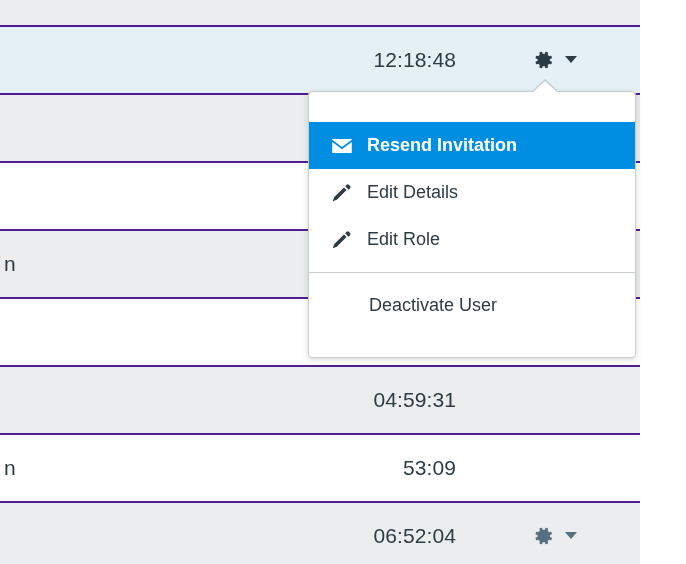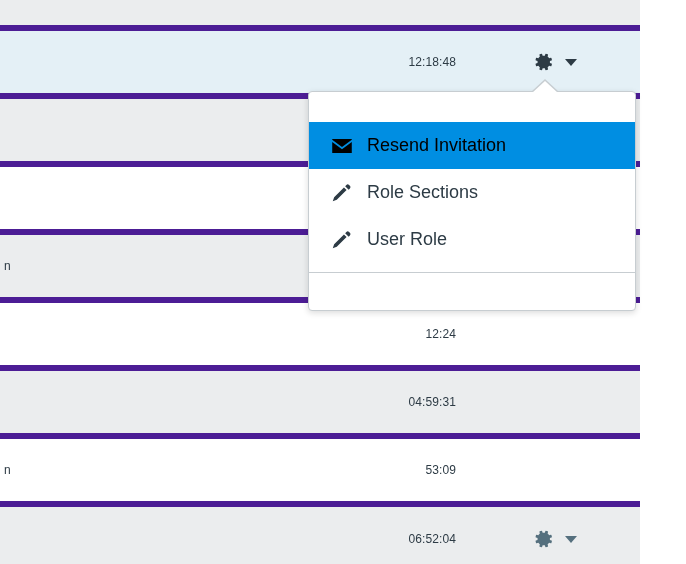--- a/index.html
+++ b/index.html
@@ -30,24 +30,24 @@
     left: -8px;
     top: -43px;
     width: 600px;
     border-collapse: collapse;
     table-layout: fixed;
   }
   #roster-table tr {
     height: 68px;
   }
   #roster-table td {
-    border-top: 6px solid #4c1d95;
+    border-top: 2px solid #4c1d95;
     border-bottom: 1px solid #c7cdd1;
     padding: 0 12px;
-    font-size: 12px;
+    font-size: 21px;
     color: #2d3b45;
     vertical-align: middle;
     overflow: hidden;
     white-space: nowrap;
   }
   #roster-table tr.row-plain td {
     background: #ffffff;
   }
   #roster-table tr.row-striped td {
     background: #ebedee;
@@ -143,22 +143,22 @@
     padding: 0 14px 0 22px;
     box-sizing: border-box;
     font-size: 18px;
     color: #2d3b45;
     cursor: pointer;
     background: transparent;
     white-space: nowrap;
   }
   .menu-item.is-highlighted {
     background: #008ee2;
-    color: #000000;
-    font-weight: normal;
+    color: #ffffff;
+    font-weight: bold;
   }
   .menu-item .mi-icon {
     width: 26px;
     min-width: 26px;
     height: 22px;
     margin-right: 10px;
     display: inline-flex;
     align-items: center;
     justify-content: flex-start;
     line-height: 0;
@@ -274,27 +274,31 @@
             </svg>
           </span>
           <span class="mi-label">Resend Invitation</span>
         </div>
         <div class="menu-item">
           <span class="mi-icon">
             <svg viewBox="0 0 24 24" width="21" height="21" fill="currentColor">
               <path d="M20.6 3.4a2.1 2.1 0 0 0-3 0l-1.4 1.4 4 4 1.4-1.4a2.1 2.1 0 0 0 0-3l-1-1zM14.8 6.2L3.6 17.4 2 22l4.6-1.6L17.8 9.2l-3-3z"></path>
             </svg>
           </span>
-          <span class="mi-label">Role Sections</span>
+          <span class="mi-label">Edit Details</span>
         </div>
         <div class="menu-item">
           <span class="mi-icon">
             <svg viewBox="0 0 24 24" width="21" height="21" fill="currentColor">
               <path d="M20.6 3.4a2.1 2.1 0 0 0-3 0l-1.4 1.4 4 4 1.4-1.4a2.1 2.1 0 0 0 0-3l-1-1zM14.8 6.2L3.6 17.4 2 22l4.6-1.6L17.8 9.2l-3-3z"></path>
             </svg>
           </span>
-          <span class="mi-label">User Role</span>
+          <span class="mi-label">Edit Role</span>
         </div>
         <div class="menu-separator"></div>
+        <div class="menu-item no-icon">
+          <span class="mi-icon"></span>
+          <span class="mi-label">Deactivate User</span>
+        </div>
       </div>
   </div>
 
 </div>
 
 </body></html>

